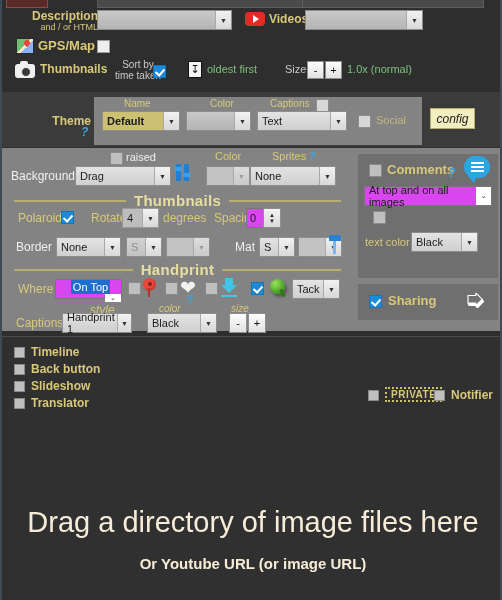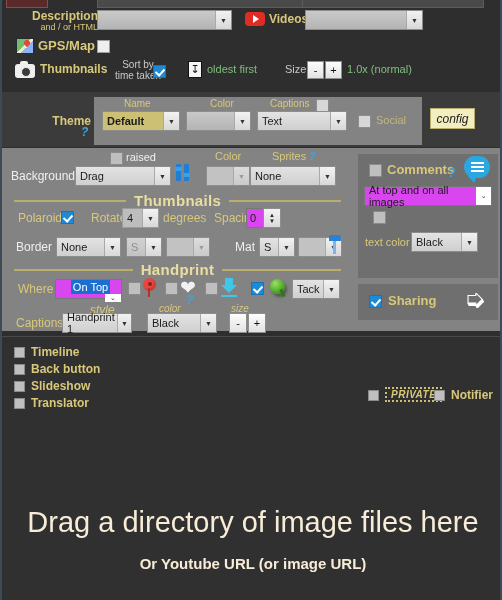--- a/index.html
+++ b/index.html
@@ -477,21 +477,21 @@
           <span class="cb dim small" style="position: absolute; left: 0px; top: 2px;"></span>
           <span class="gold-b" style="position: absolute; left: 17px; top: 0px; font-size: 12px; white-space: nowrap;">Slideshow</span>
         </div>
         <div style="position: absolute; left: 12px; top: 59px; height: 16px;">
           <span class="cb dim small" style="position: absolute; left: 0px; top: 2px;"></span>
           <span class="gold-b" style="position: absolute; left: 17px; top: 0px; font-size: 12px; white-space: nowrap;">Translator</span>
         </div>
       </div>
 
     <span class="cb dim small" style="position:absolute; left:366px; top:53px;"></span>
-    <span class="privbadge" style="position:absolute; left:383px; top:50px;font-style:italic;">PRIVATE</span>
+    <span class="privbadge" style="position:absolute; left:383px; top:50px;">PRIVATE</span>
     <span class="cb dim small" style="position:absolute; left:432px; top:53px;"></span>
     <div class="gold-b" style="position:absolute; left:449px; top:51px; font-size:12px;">Notifier</div>
   </div>
 
   <div style="position:absolute; left:0; top:414px; width:502px; height:186px; background:#303030;">
     <div style="position:absolute; left:0; top:92px; width:502px; text-align:center; color:#f7ecd8; font-size:29px;">Drag a directory of image files here</div>
     <div style="position:absolute; left:0; top:141px; width:502px; text-align:center; color:#f7ecd8; font-size:15px; font-weight:bold;">Or Youtube URL (or image URL)</div>
   </div>
 
 </div>

